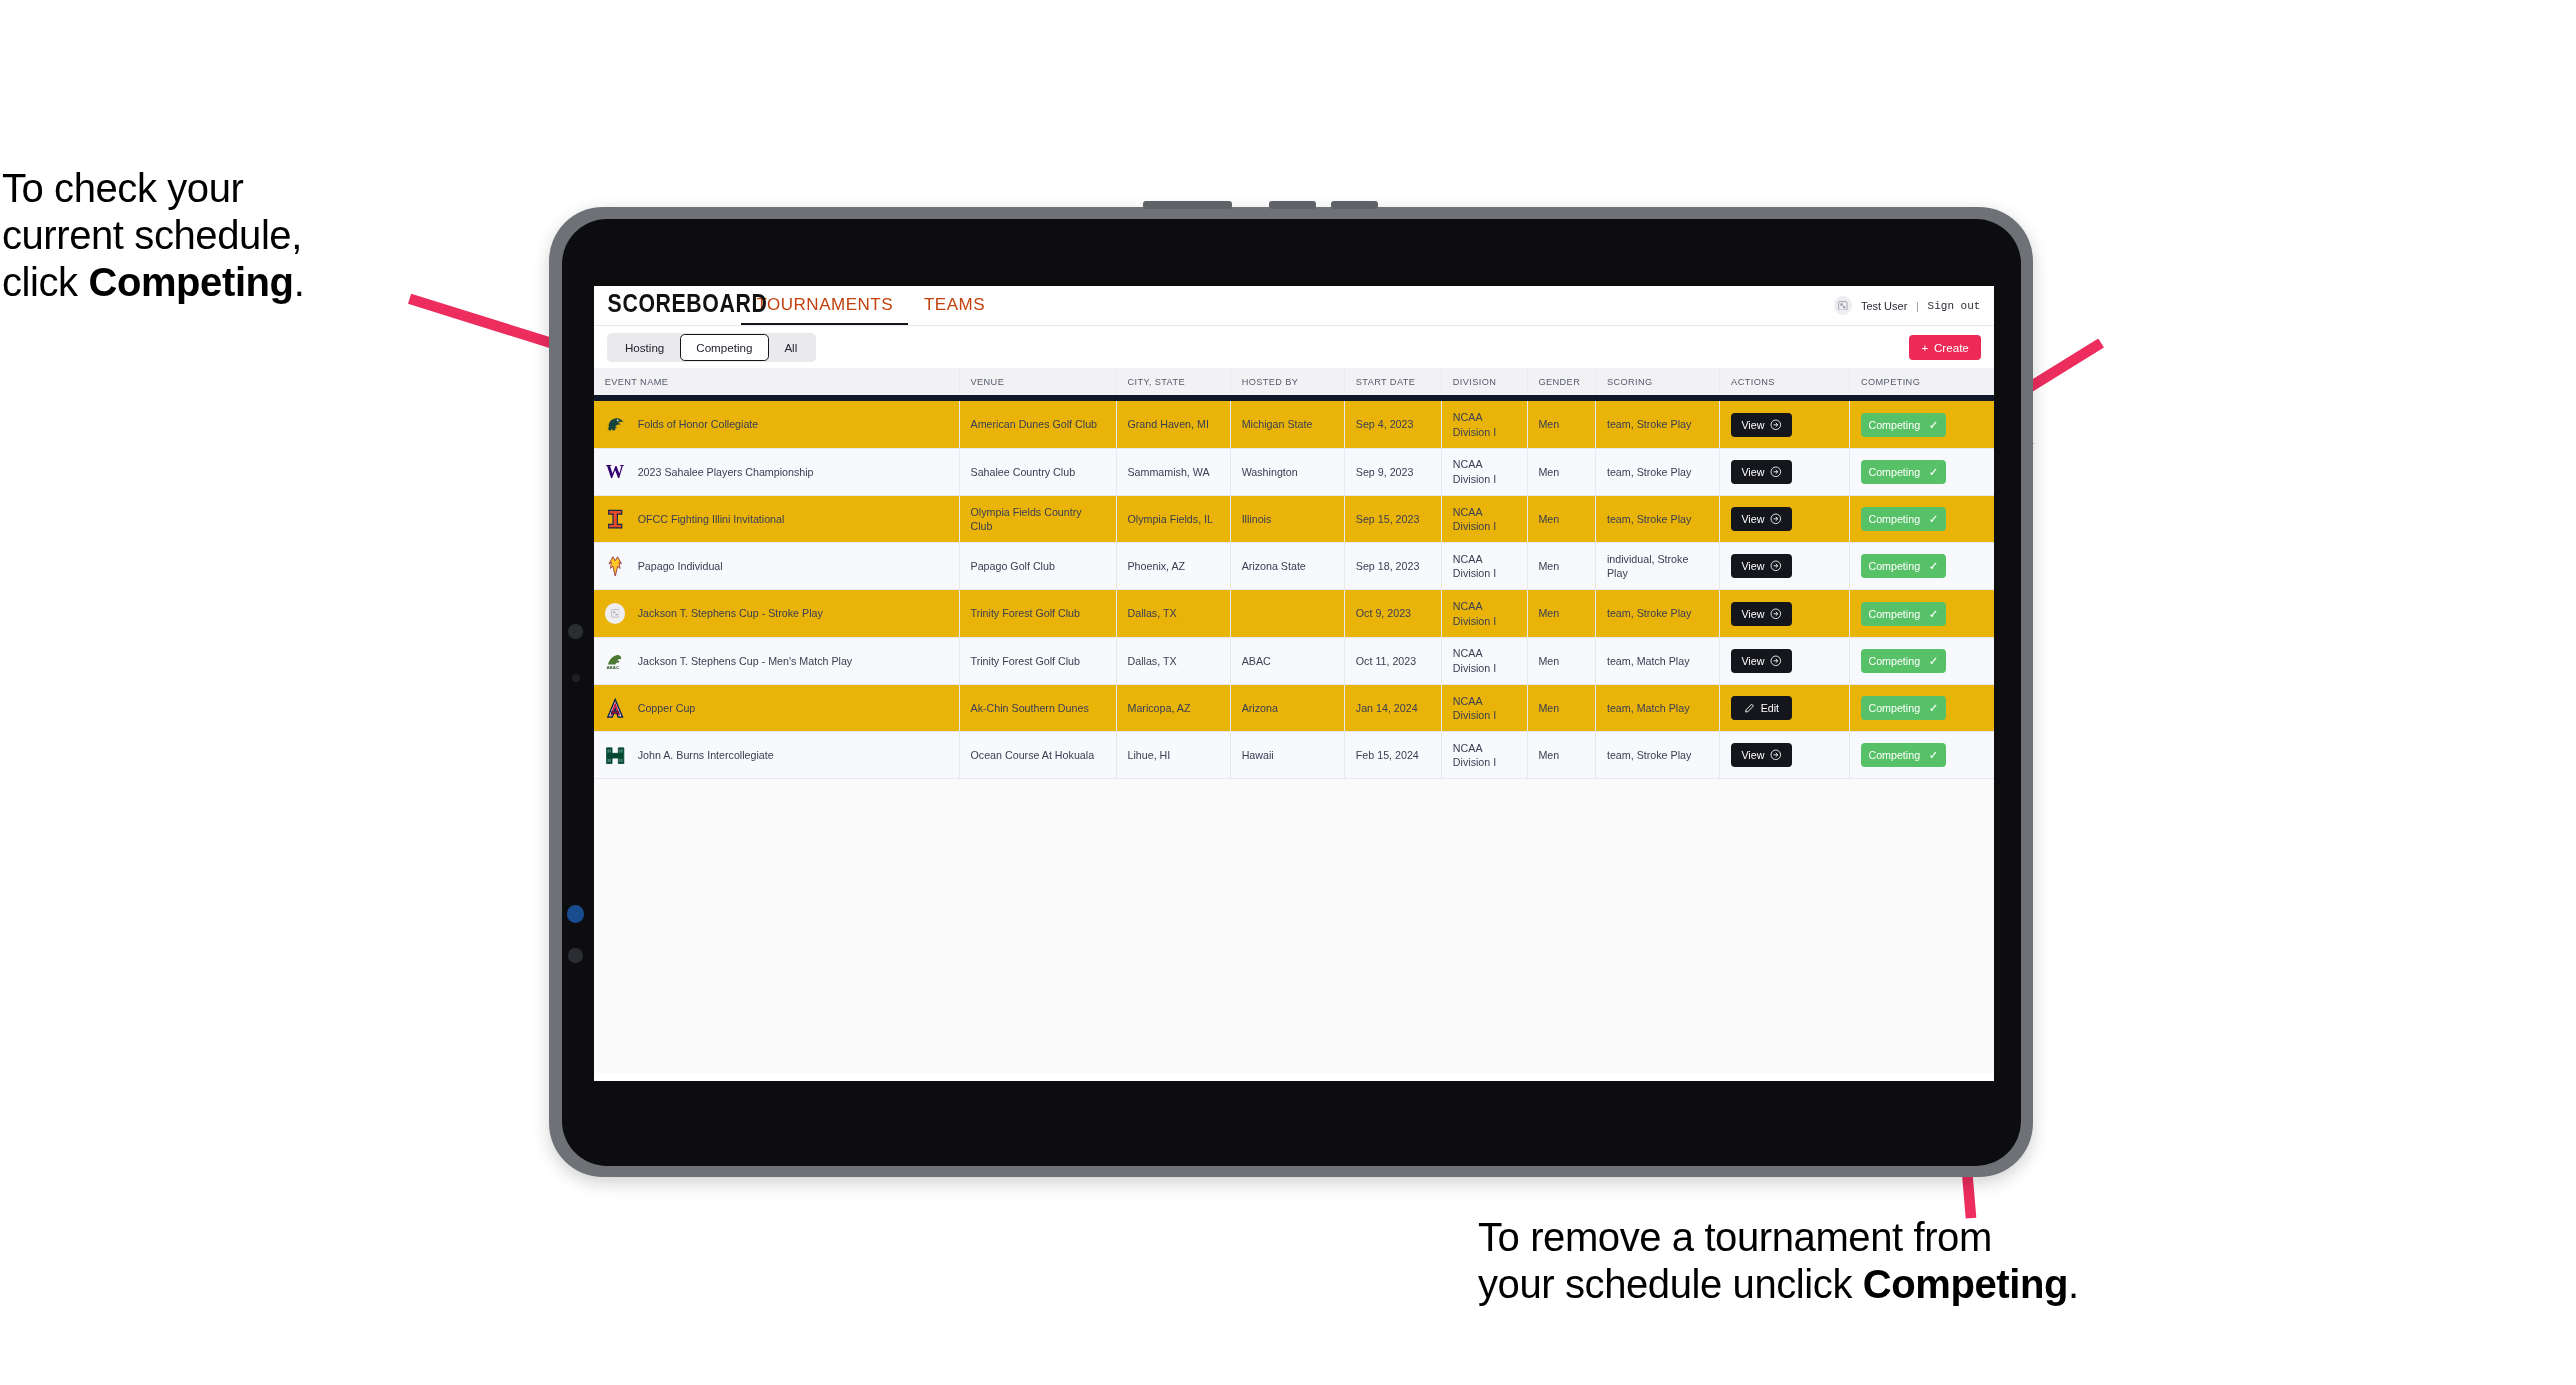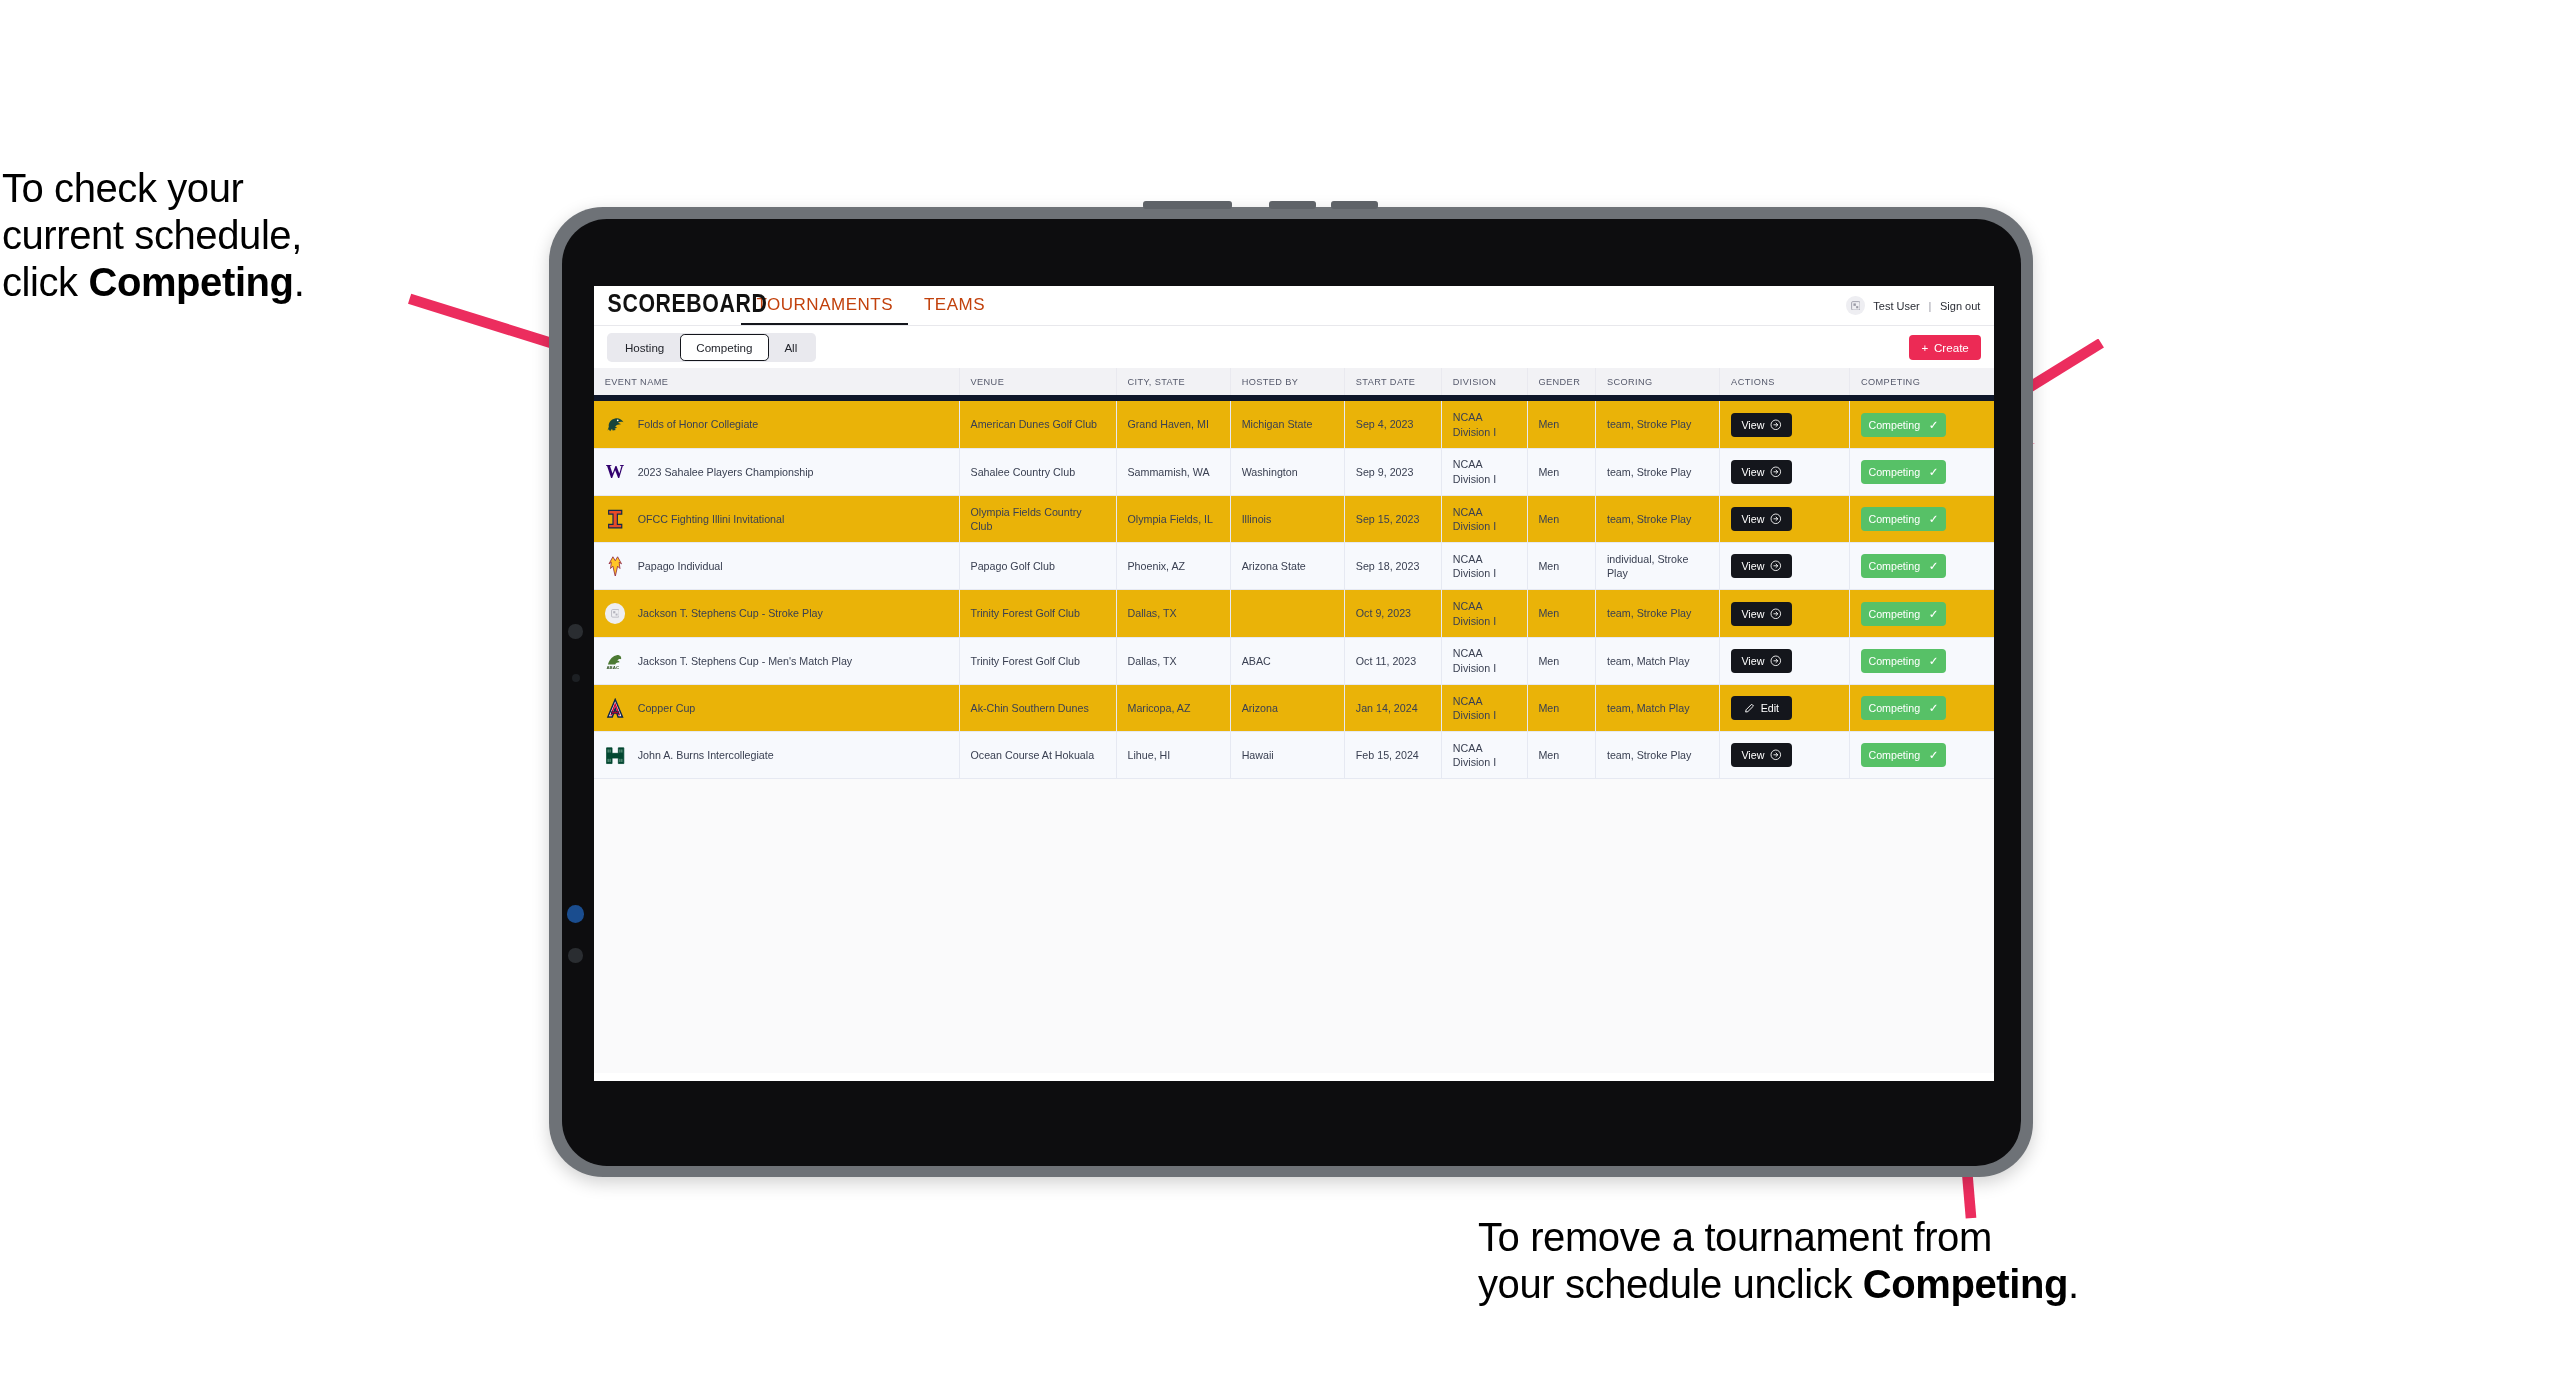--- a/index.html
+++ b/index.html
@@ -104,21 +104,21 @@
     margin-left: auto; display: flex; align-items: center;
     padding-right: 13.6px; gap: 8.7px;
   }
   #avatar {
     width: 18.4px; height: 18.4px; border-radius: 50%;
     background: #eeeef2; display: flex; align-items: center; justify-content: center;
     color: #9a9aa6;
   }
   #appbar-right .u { font-size: 11px; color: #2a2d35; }
   #appbar-right .sep { font-size: 11px; color: #9a9aa6; }
-  #appbar-right .so { font-size: 11px; color: #2a2d35; cursor:pointer; }
+  #appbar-right .so { font-size: 11px; color: #2a2d35; cursor:pointer;font-family:Liberation Mono, monospace; }
 
   
   #toolbar {
     height: 42px; background: #fff; display: flex; align-items: center;
     padding: 0 12.6px; position: relative;
   }
   #segmented {
     display: flex; background: #e9e9ee; border-radius: 4.8px; padding: 2.9px;
     height: 29px; align-items: center;
   }

